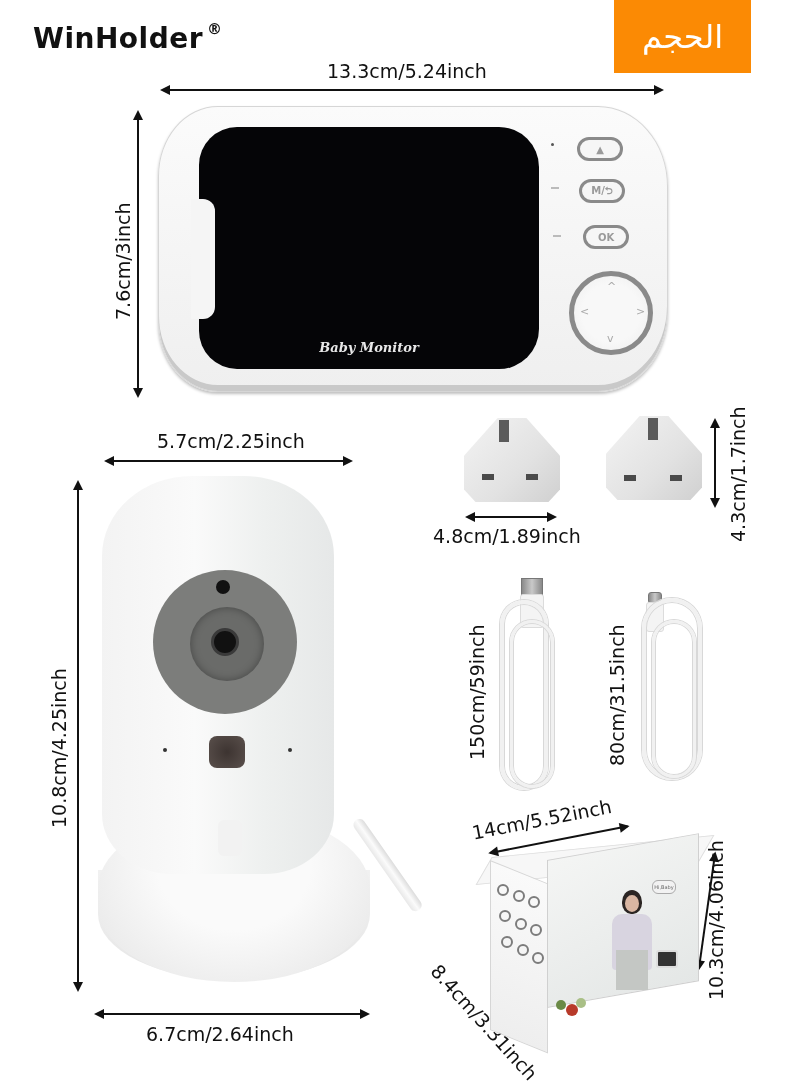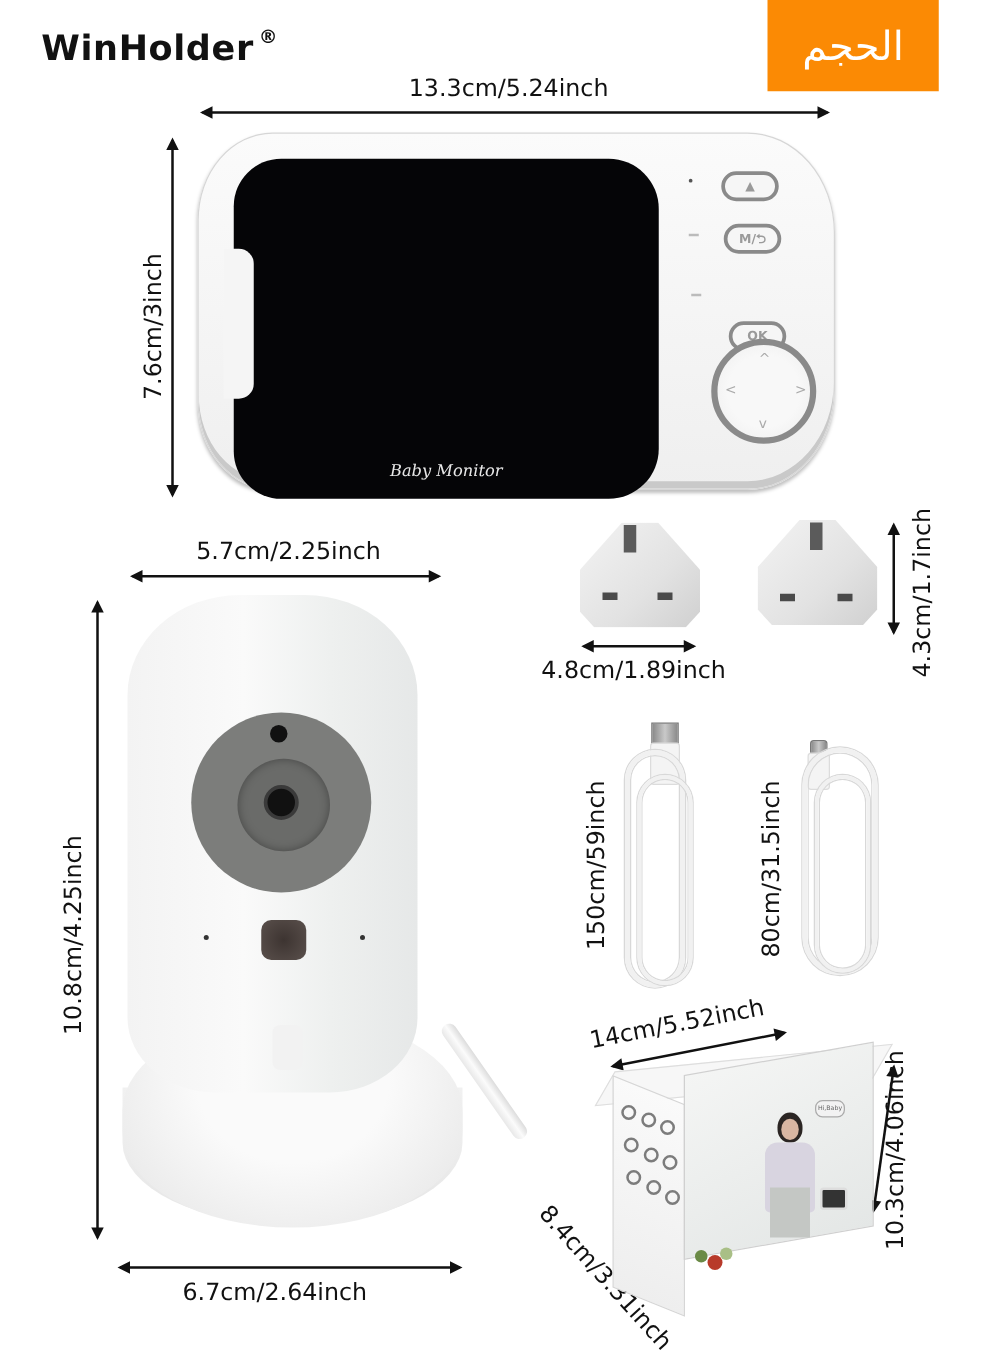--- a/index.html
+++ b/index.html
@@ -23,21 +23,21 @@
   .h-arrow::before, .h-arrow::after { content: ""; position: absolute; top: -4px; border-top: 5px solid transparent; border-bottom: 5px solid transparent; }
   .h-arrow::before { left: -2px; border-right: 10px solid #111; }
   .h-arrow::after { right: -2px; border-left: 10px solid #111; }
   .v-arrow { width: 2px; background: #111; }
   .v-arrow::before, .v-arrow::after { content: ""; position: absolute; left: -4px; border-left: 5px solid transparent; border-right: 5px solid transparent; }
   .v-arrow::before { top: -2px; border-bottom: 10px solid #111; }
   .v-arrow::after { bottom: -2px; border-top: 10px solid #111; }
 
   
   .monitor { left: 158px; top: 106px; width: 510px; height: 286px; background: linear-gradient(180deg,#fbfbfb,#efefef); border-radius: 60px 70px 70px 60px / 70px 80px 80px 70px; box-shadow: inset 0 -6px 0 #c9c9c9, 0 2px 3px rgba(0,0,0,0.25); border: 1px solid #d6d6d6; }
-  .screen { left: 28px; top: 20px; width: 340px; height: 272px; background: #050507; border-radius: 38px 40px 40px 38px; }
+  .screen { left: 40px; top: 20px; width: 340px; height: 242px; background: #050507; border-radius: 38px 40px 40px 38px; font-weight: bold; }
   .screen-notch { left: -8px; top: 72px; width: 24px; height: 120px; background: #f5f5f5; border-radius: 0 12px 12px 0; }
   .screen-label { left: 0; width: 100%; bottom: 14px; text-align: center; font-family: "DejaVu Serif", serif; font-style: italic; font-size: 13px; color: #e8e8e8; }
   .mbtn { width: 46px; height: 24px; border-radius: 12px; background: #f6f6f6; border: 3px solid #8a8a8a; display: flex; align-items: center; justify-content: center; font-size: 10px; color: #9a9a9a; font-weight: bold; }
   .led { width: 8px; height: 2px; background: #bbb; }
   .dpad { left: 410px; top: 164px; width: 84px; height: 84px; border-radius: 50%; border: 5px solid #8a8a8a; background: radial-gradient(circle,#f8f8f8 55%,#ececec); }
   .dpad span { position: absolute; font-size: 11px; color: #aaa; }
 
   
   .camera-body { left: 102px; top: 476px; width: 232px; height: 398px; background: linear-gradient(90deg,#f3f3f3,#fafafa 40%,#eef0ef 70%,#e6e8e8); border-radius: 90px 90px 70px 70px / 80px 80px 60px 60px; }
   .camera-base { left: 98px; top: 812px; width: 272px; height: 170px; background: radial-gradient(ellipse at 50% 30%,#fafafa 40%,#ededed 75%,#e4e4e4); border-radius: 50% / 45%; }
@@ -94,21 +94,21 @@
   </div>
   <div class="abs pin" style="left:392px; top:36px; width:3px; height:3px; background:#555;"></div>
   <div class="abs led" style="left:392px; top:80px;"></div>
   <div class="abs led" style="left:394px; top:128px;"></div>
   <div class="abs mbtn" style="left:418px; top:30px;">
     <span>▲</span>
   </div>
   <div class="abs mbtn" style="left:420px; top:72px;">
     <span>M/⮌</span>
   </div>
-  <div class="abs mbtn" style="left:424px; top:118px;margin-top:32px;">
+  <div class="abs mbtn" style="left:424px; top:118px;">
     <span>OK</span>
   </div>
   <div class="abs dpad">
     <span style="left:33px; top:4px;">^</span>
     <span style="left:33px; top:56px;">v</span>
     <span style="left:6px; top:29px;">&lt;</span>
     <span style="left:62px; top:29px;">&gt;</span>
   </div>
 </div>
 

